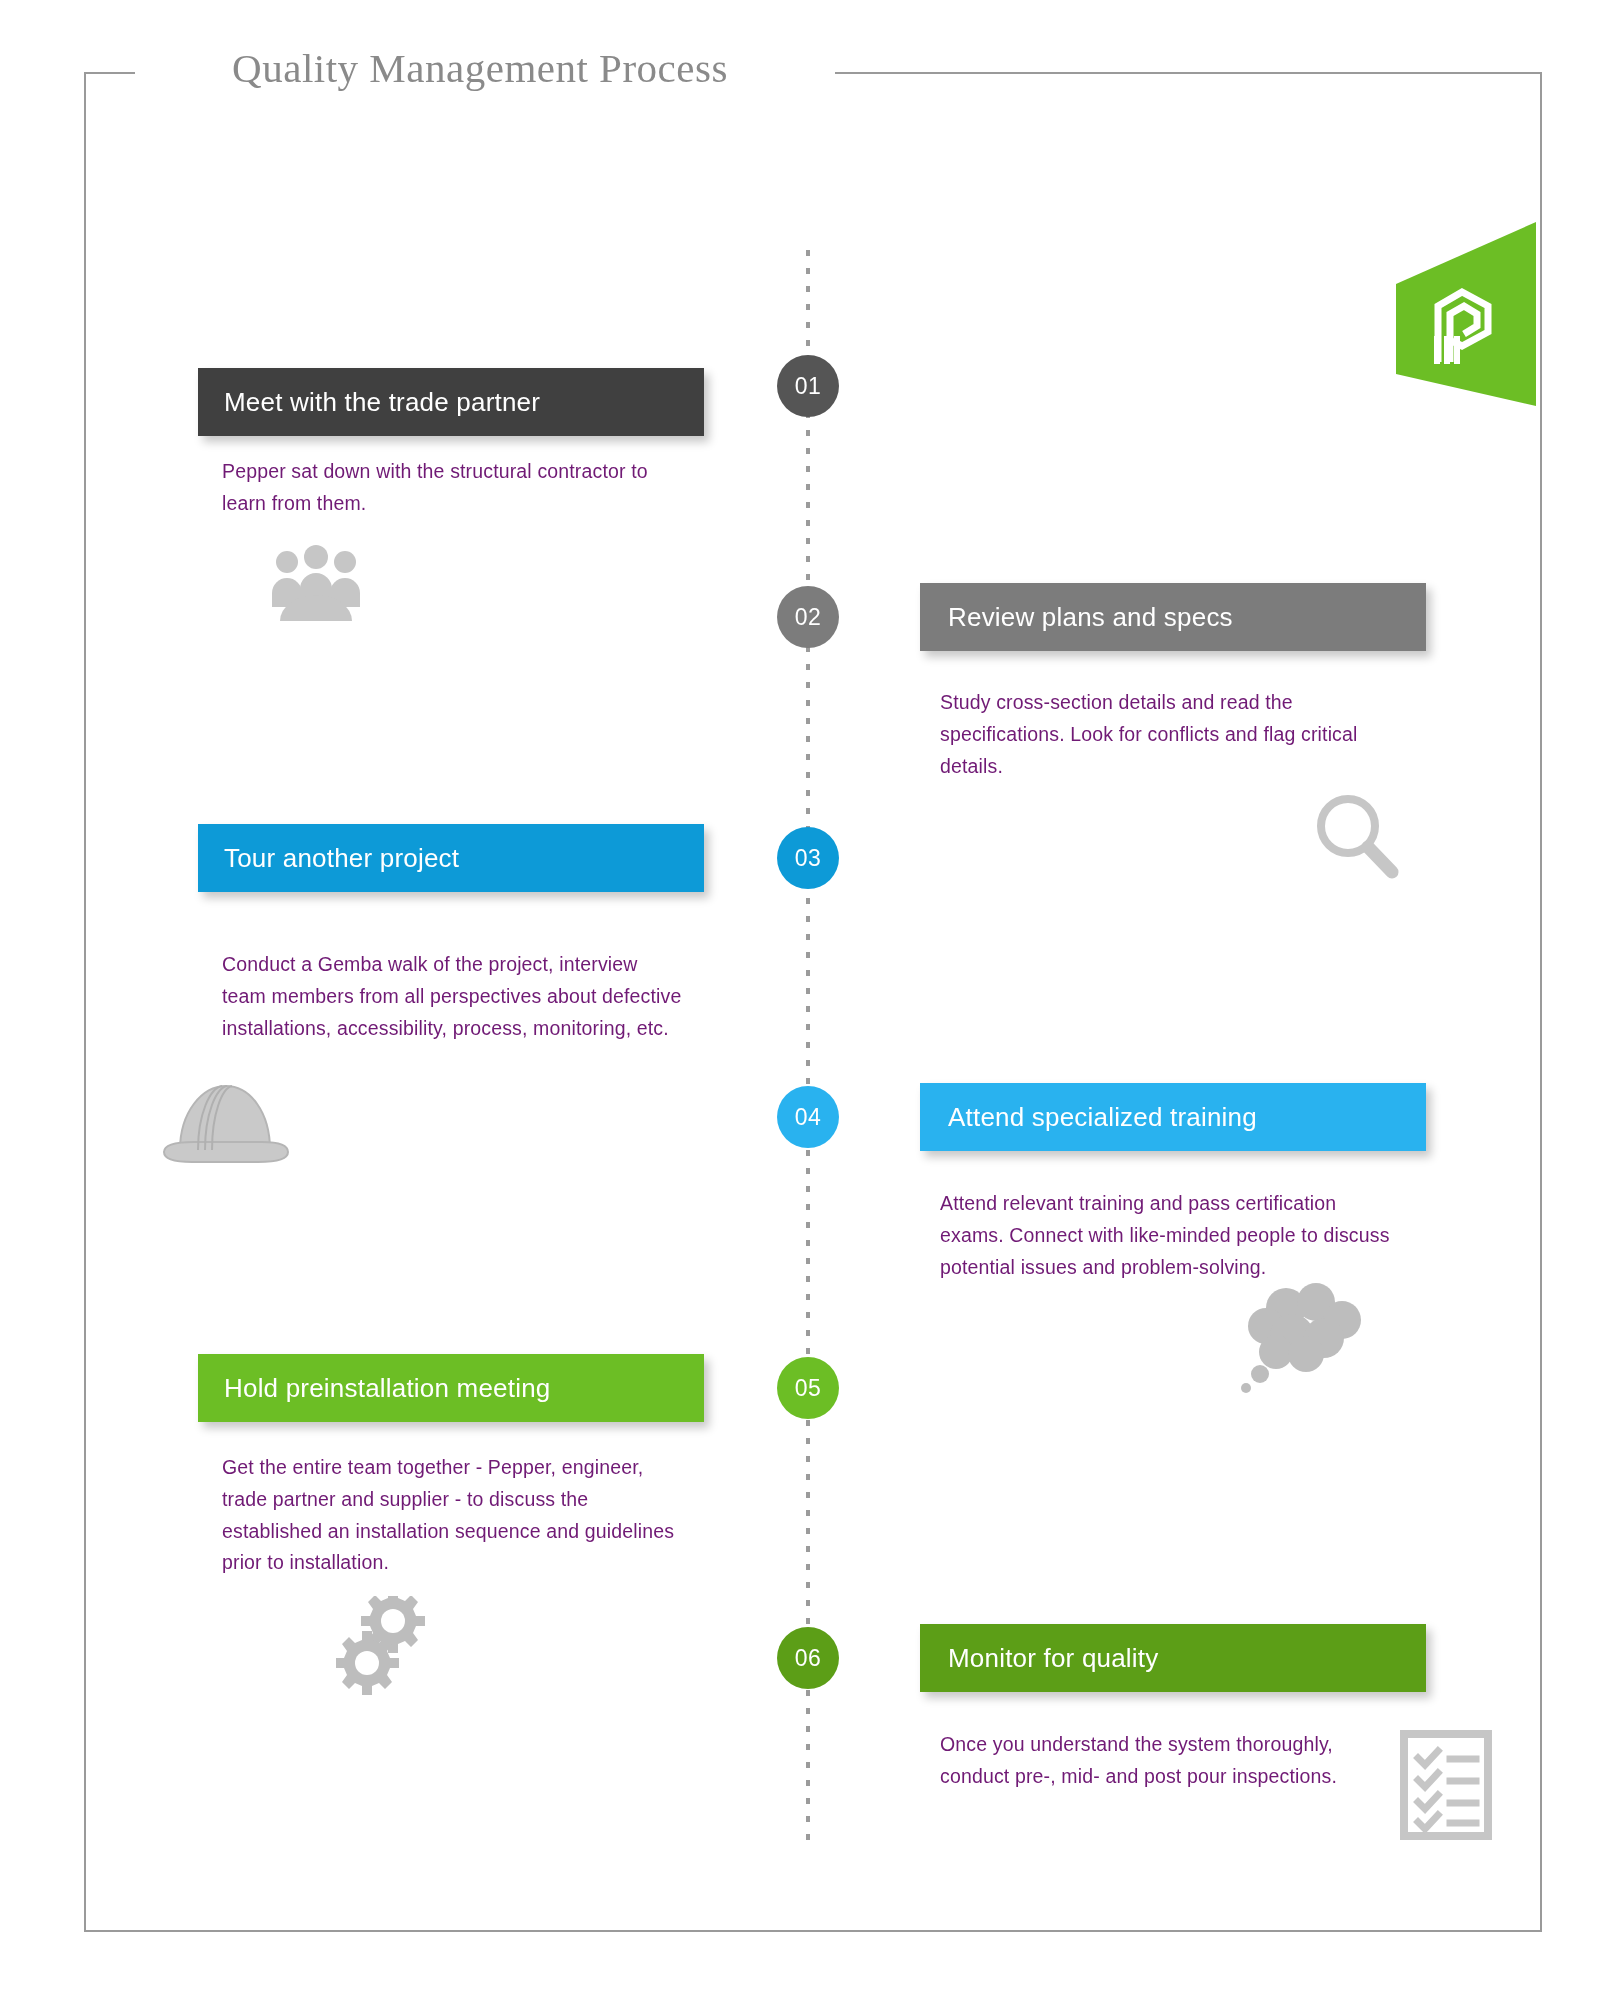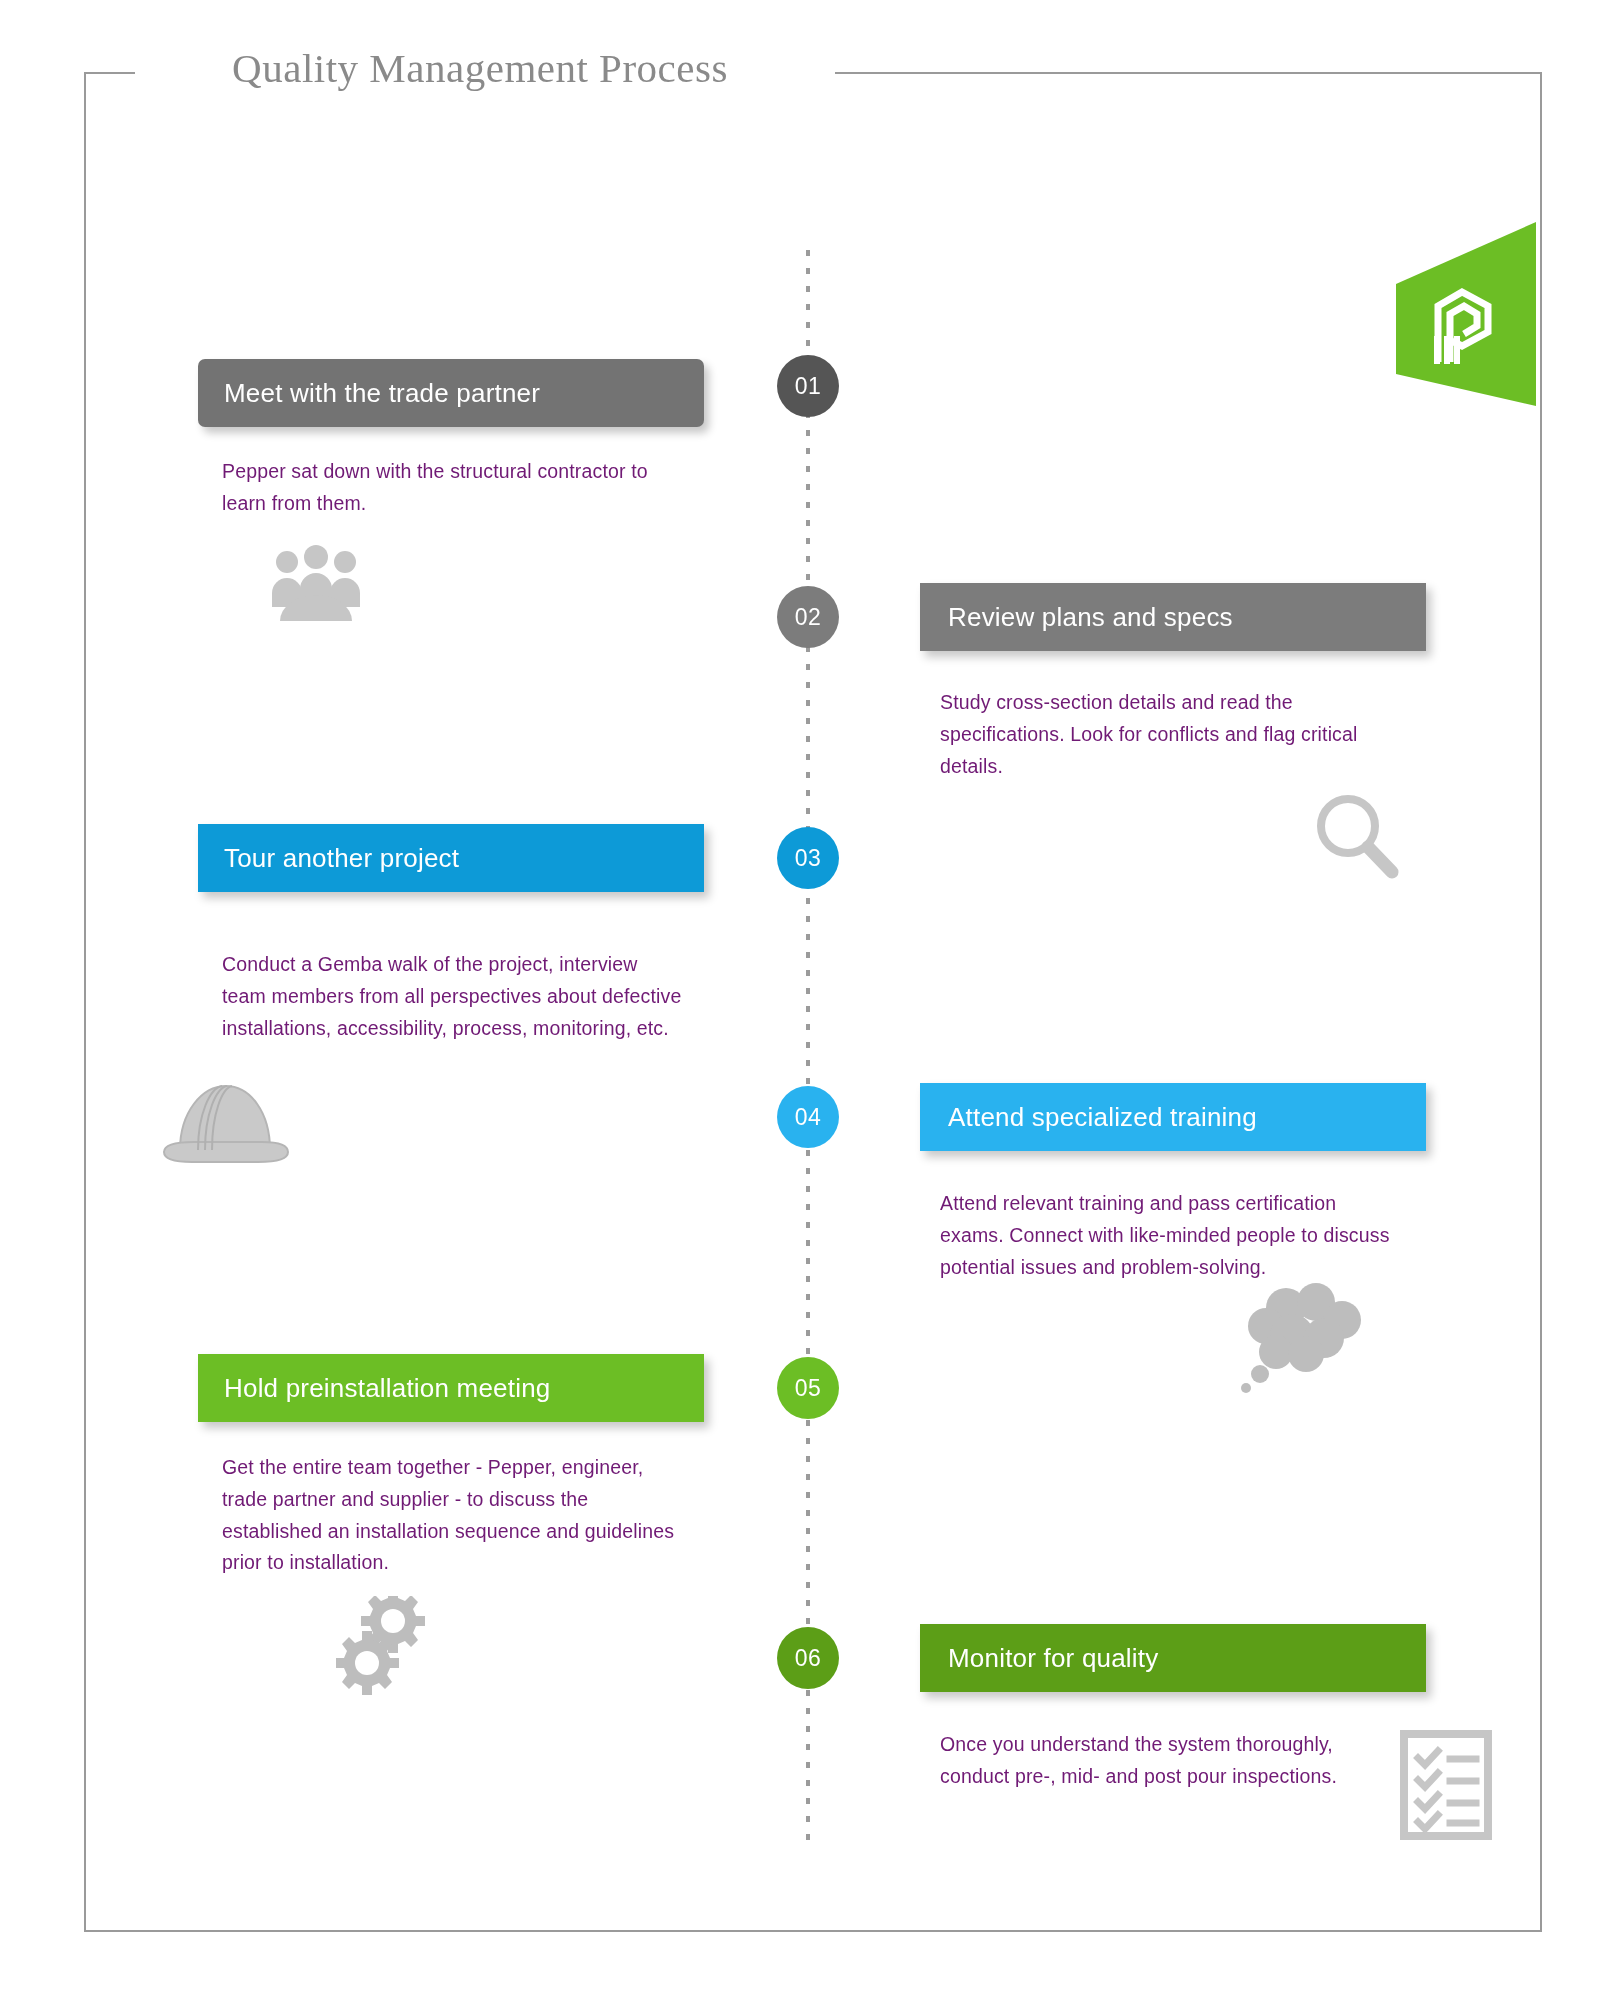--- a/index.html
+++ b/index.html
@@ -122,21 +122,21 @@
       <rect x="22" y="52" width="6" height="28"></rect>
     </g>
   </svg>
 </div>
 
 <div id="timeline-line"></div>
 
 <div class="node" style="top:355px;background:#555555;">
   <span>01</span>
 </div>
-<div class="bar left" style="top:359px;background:#737373;border-radius:7px;">
+<div class="bar left" style="top:368px;background:#404040;">
   <span class="bar-text">Meet with the trade partner</span>
 </div>
 <div class="body left" style="top:456px;">Pepper sat down with the structural contractor to learn from them.</div>
 <div class="icon-wrap" style="left:268px;top:545px;">
   <svg width="96" height="78" viewBox="0 0 96 78" xmlns="http://www.w3.org/2000/svg">
     <circle cx="19" cy="17" r="11" class="icon-gray"></circle>
     <circle cx="48" cy="12" r="12" class="icon-gray"></circle>
     <circle cx="77" cy="17" r="11" class="icon-gray"></circle>
     <path d="M4 48 a15 15 0 0 1 30 0 l0 14 -30 0 z" class="icon-gray"></path>
     <path d="M62 48 a15 15 0 0 1 30 0 l0 14 -30 0 z" class="icon-gray"></path>

